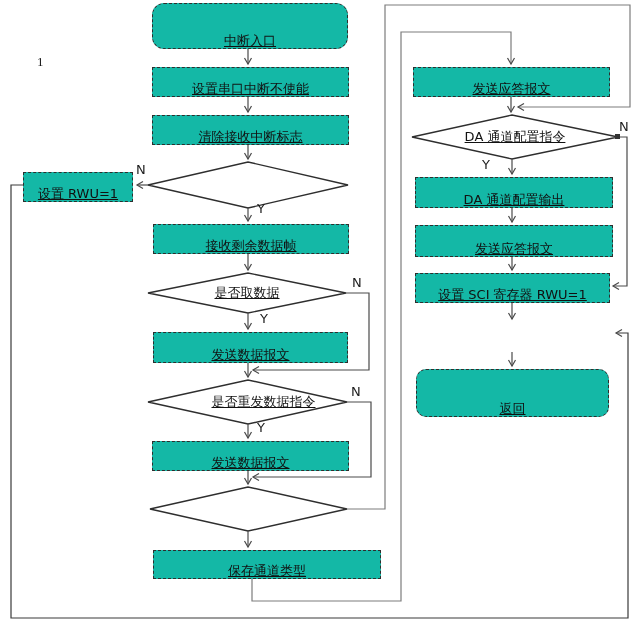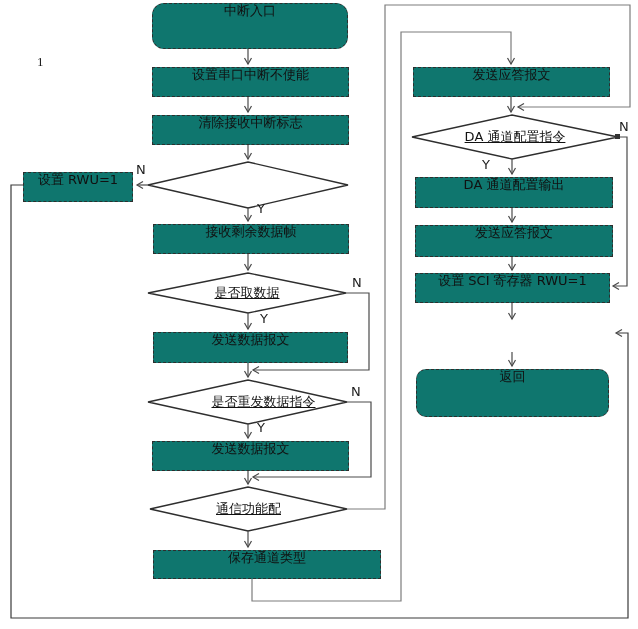--- a/index.html
+++ b/index.html
@@ -2,23 +2,23 @@
 <html><head>
 <meta charset="utf-8">
 <style>
   html,body{margin:0;padding:0;background:#ffffff;}
   #canvas{
     position:relative;width:638px;height:629px;background:#ffffff;overflow:hidden;
     font-family:"DejaVu Sans","Liberation Sans",sans-serif;color:#111;
   }
   #wires{position:absolute;left:0;top:0;width:638px;height:629px;}
   .node{
-    position:absolute;box-sizing:border-box;border:1.5px dashed #2e2e2e;background:#0f766e;
-    display:flex;align-items:flex-start;justify-content:center;text-align:center;
-    font-size:13px;line-height:1.1;white-space:nowrap;
+    position:absolute;box-sizing:border-box;border:1.5px dashed #2e2e2e;background:#14b8a6;
+    display:flex;align-items:flex-end;justify-content:center;text-align:center;
+    font-size:13px;line-height:1.1;white-space:nowrap;text-decoration:underline;
   }
   .rounded{border-radius:12px;}
   .dtext{
     position:absolute;display:flex;align-items:center;justify-content:center;text-align:center;
     font-size:13px;white-space:nowrap;pointer-events:none;text-decoration:underline;
   }
   .lab{position:absolute;font-size:13px;font-weight:500;color:#1c1c1c;}
   .figlab{position:absolute;font-family:"Liberation Serif","DejaVu Serif",serif;font-size:13px;color:#1c1c1c;}
   .diamond{fill:#ffffff;stroke:#2e2e2e;stroke-width:1.4;}
   polyline{fill:none;stroke:#4a4a4a;stroke-width:1.2;}
@@ -93,23 +93,20 @@
   </div>
   <div class="node" style="left:153px;top:332px;width:195px;height:31px">
     <span>发送数据报文</span>
   </div>
   <div class="dtext" style="left:164px;top:380px;width:199px;height:44px">
     <span>是否重发数据指令</span>
   </div>
   <div class="node" style="left:152px;top:441px;width:197px;height:30px">
     <span>发送数据报文</span>
   </div>
-  <div class="dtext" style="left:150px;top:487px;width:197px;height:44px">
-    <span>通信功能配</span>
-  </div>
   <div class="node" style="left:153px;top:550px;width:228px;height:29px">
     <span>保存通道类型</span>
   </div>
 
   <div class="node" style="left:413px;top:67px;width:197px;height:30px">
     <span>发送应答报文</span>
   </div>
   <div class="dtext" style="left:412px;top:115px;width:206px;height:44px">
     <span>DA 通道配置指令</span>
   </div>

